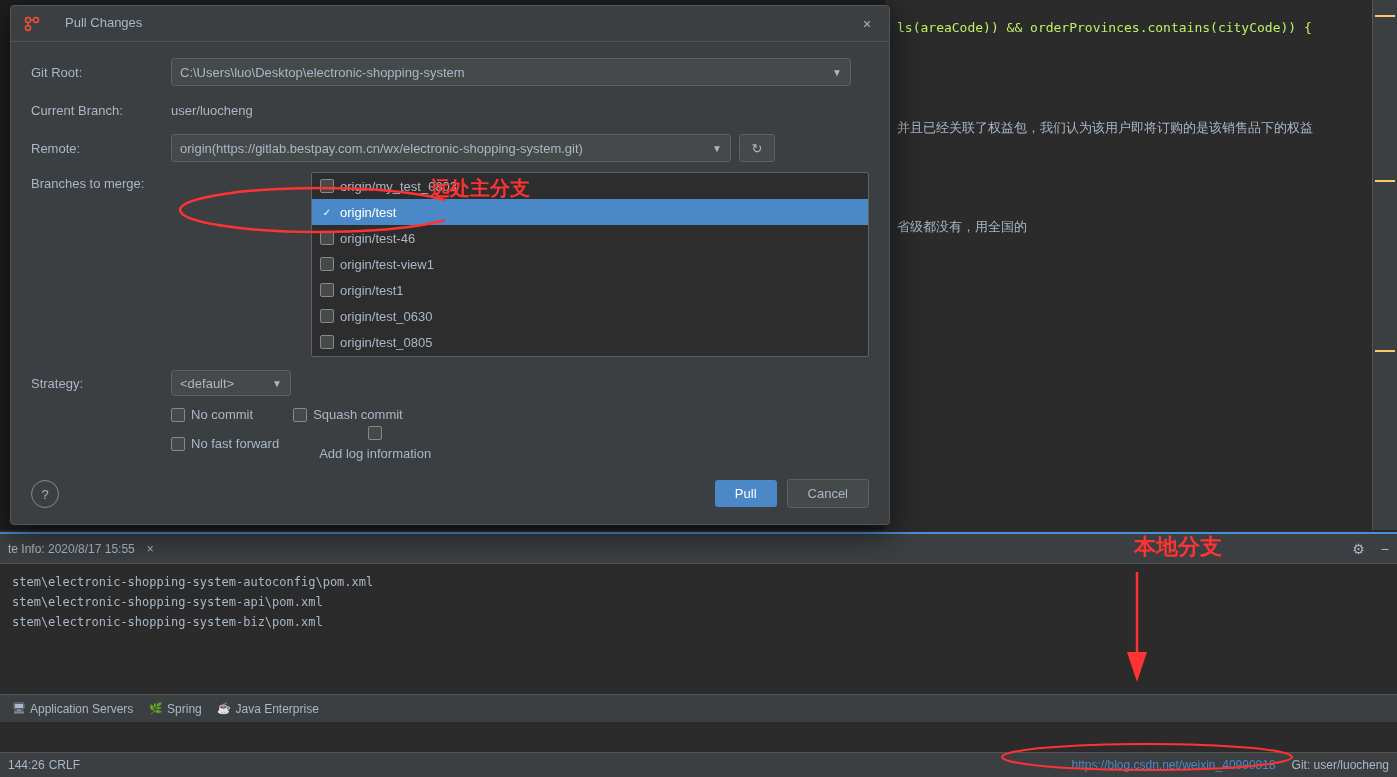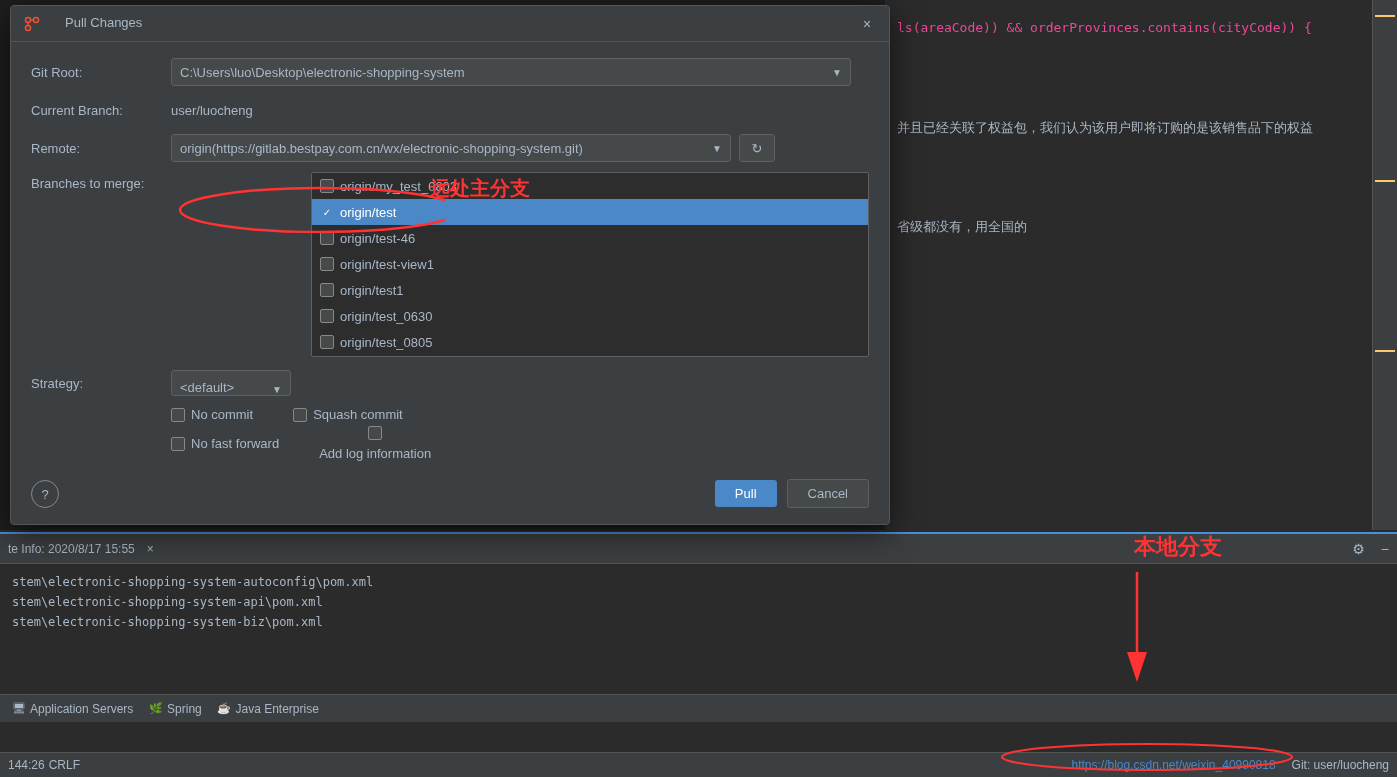--- a/index.html
+++ b/index.html
@@ -300,21 +300,21 @@
       font-size: 10px;
     }
 
     .branch-name {
       font-size: 13px;
     }
 
     
     .strategy-dropdown {
       display: flex;
-      align-items: flex-end;
+      align-items: center;
       background: #45494a;
       border: 1px solid #5e6061;
       border-radius: 3px;
       height: 26px;
       padding: 0 8px;
       cursor: pointer;
       width: 120px;
     }
 
     
@@ -405,21 +405,21 @@
       font-size: 12px;
       cursor: pointer;
     }
   </style>
 </head>
 <body>
 
 <div class="ide-background">
 
   <div style="position:absolute; top:0; right:25px; left:885px; height:530px; background:#2b2b2b; font-family:Consolas,monospace; font-size:13px; padding:8px 12px; overflow:hidden;">
-    <div class="code-line" style="color:#ec4899; margin-top:10px;">ls(areaCode)) &amp;&amp; orderProvinces.contains(cityCode)) {</div>
+    <div class="code-line" style="color:#bef264; margin-top:10px;">ls(areaCode)) &amp;&amp; orderProvinces.contains(cityCode)) {</div>
     <div class="code-line" style="height:20px;"></div>
     <div class="code-line" style="color:#a9b7c6; margin-top:60px;">并且已经关联了权益包，我们认为该用户即将订购的是该销售品下的权益</div>
     <div style="margin-top:80px; color:#a9b7c6; font-size:13px;">省级都没有，用全国的</div>
   </div>
 
   <div class="right-sidebar">
     <div class="sidebar-tab">Database</div>
     <div class="sidebar-tab">Maven Projects</div>
     <div class="sidebar-tab">Bean Validation</div>
 

